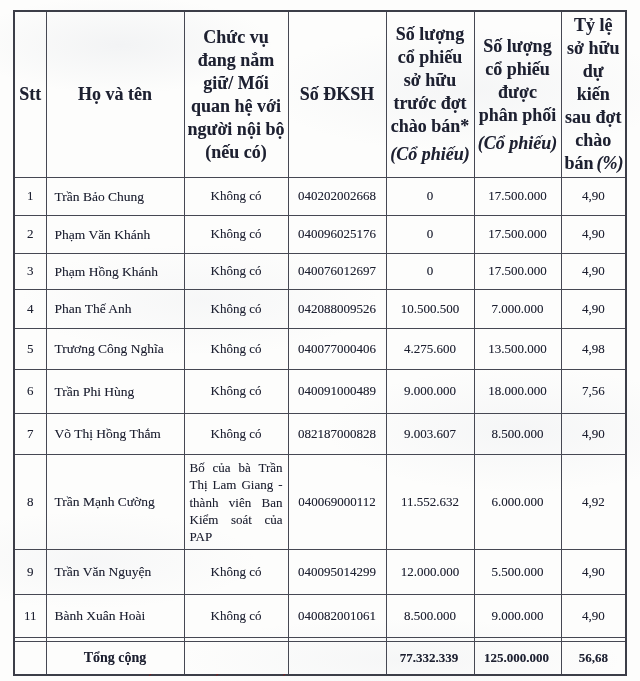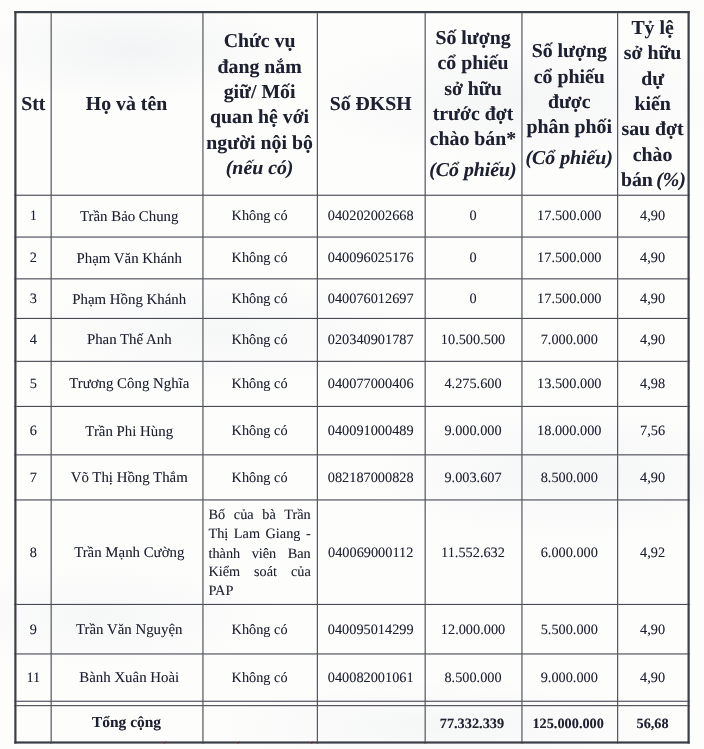--- a/index.html
+++ b/index.html
@@ -34,24 +34,24 @@
     vertical-align:middle;
     text-align:center;
     padding:2px 3px;
     overflow:hidden;
   }
   .tbl th{
     font-size:18px;font-weight:bold;line-height:1.28;
   }
   thead tr{height:113px;}
   .tbl td{font-size:13px;line-height:1.3;}
-  .it{font-style:italic;}
+  .it{}
   .unit{font-style:italic;margin-top:5px;}
   .unit-inline{font-style:italic;margin-left:3px;font-weight:bold;}
-  td.c-name{text-align:center;padding-left:8px;font-size:13.5px;}
+  td.c-name{text-align:left;padding-left:8px;font-size:13.5px;}
   td.c-position.justify{text-align:justify;padding:3px 5px;line-height:1.34;}
   tr.spacer-row{height:4px;}
   tr.spacer-row td{padding:0;}
   tr.total-row{height:33px;font-weight:bold;}
   tr.total-row td.t-label{font-size:14px;margin-left:12px;}
   tr.total-row td.t-before,
   tr.total-row td.t-dist{text-align:center;padding-right:5px;}
   .clipped-footnote{
     position:absolute;left:148px;top:672px;width:220px;height:8px;
     overflow:hidden;color:#7f1d1d;font-size:12px;letter-spacing:30px;
@@ -119,21 +119,21 @@
         <td class="c-position">Không có</td>
         <td class="c-id">040076012697</td>
         <td class="c-before">0</td>
         <td class="c-distributed">17.500.000</td>
         <td class="c-ratio">4,90</td>
       </tr>
       <tr style="height: 39px;">
         <td class="c-stt">4</td>
         <td class="c-name">Phan Thế Anh</td>
         <td class="c-position">Không có</td>
-        <td class="c-id">020340901787</td>
+        <td class="c-id">042088009526</td>
         <td class="c-before">10.500.500</td>
         <td class="c-distributed">7.000.000</td>
         <td class="c-ratio">4,90</td>
       </tr>
       <tr style="height: 41px;">
         <td class="c-stt">5</td>
         <td class="c-name">Trương Công Nghĩa</td>
         <td class="c-position">Không có</td>
         <td class="c-id">040077000406</td>
         <td class="c-before">4.275.600</td>

